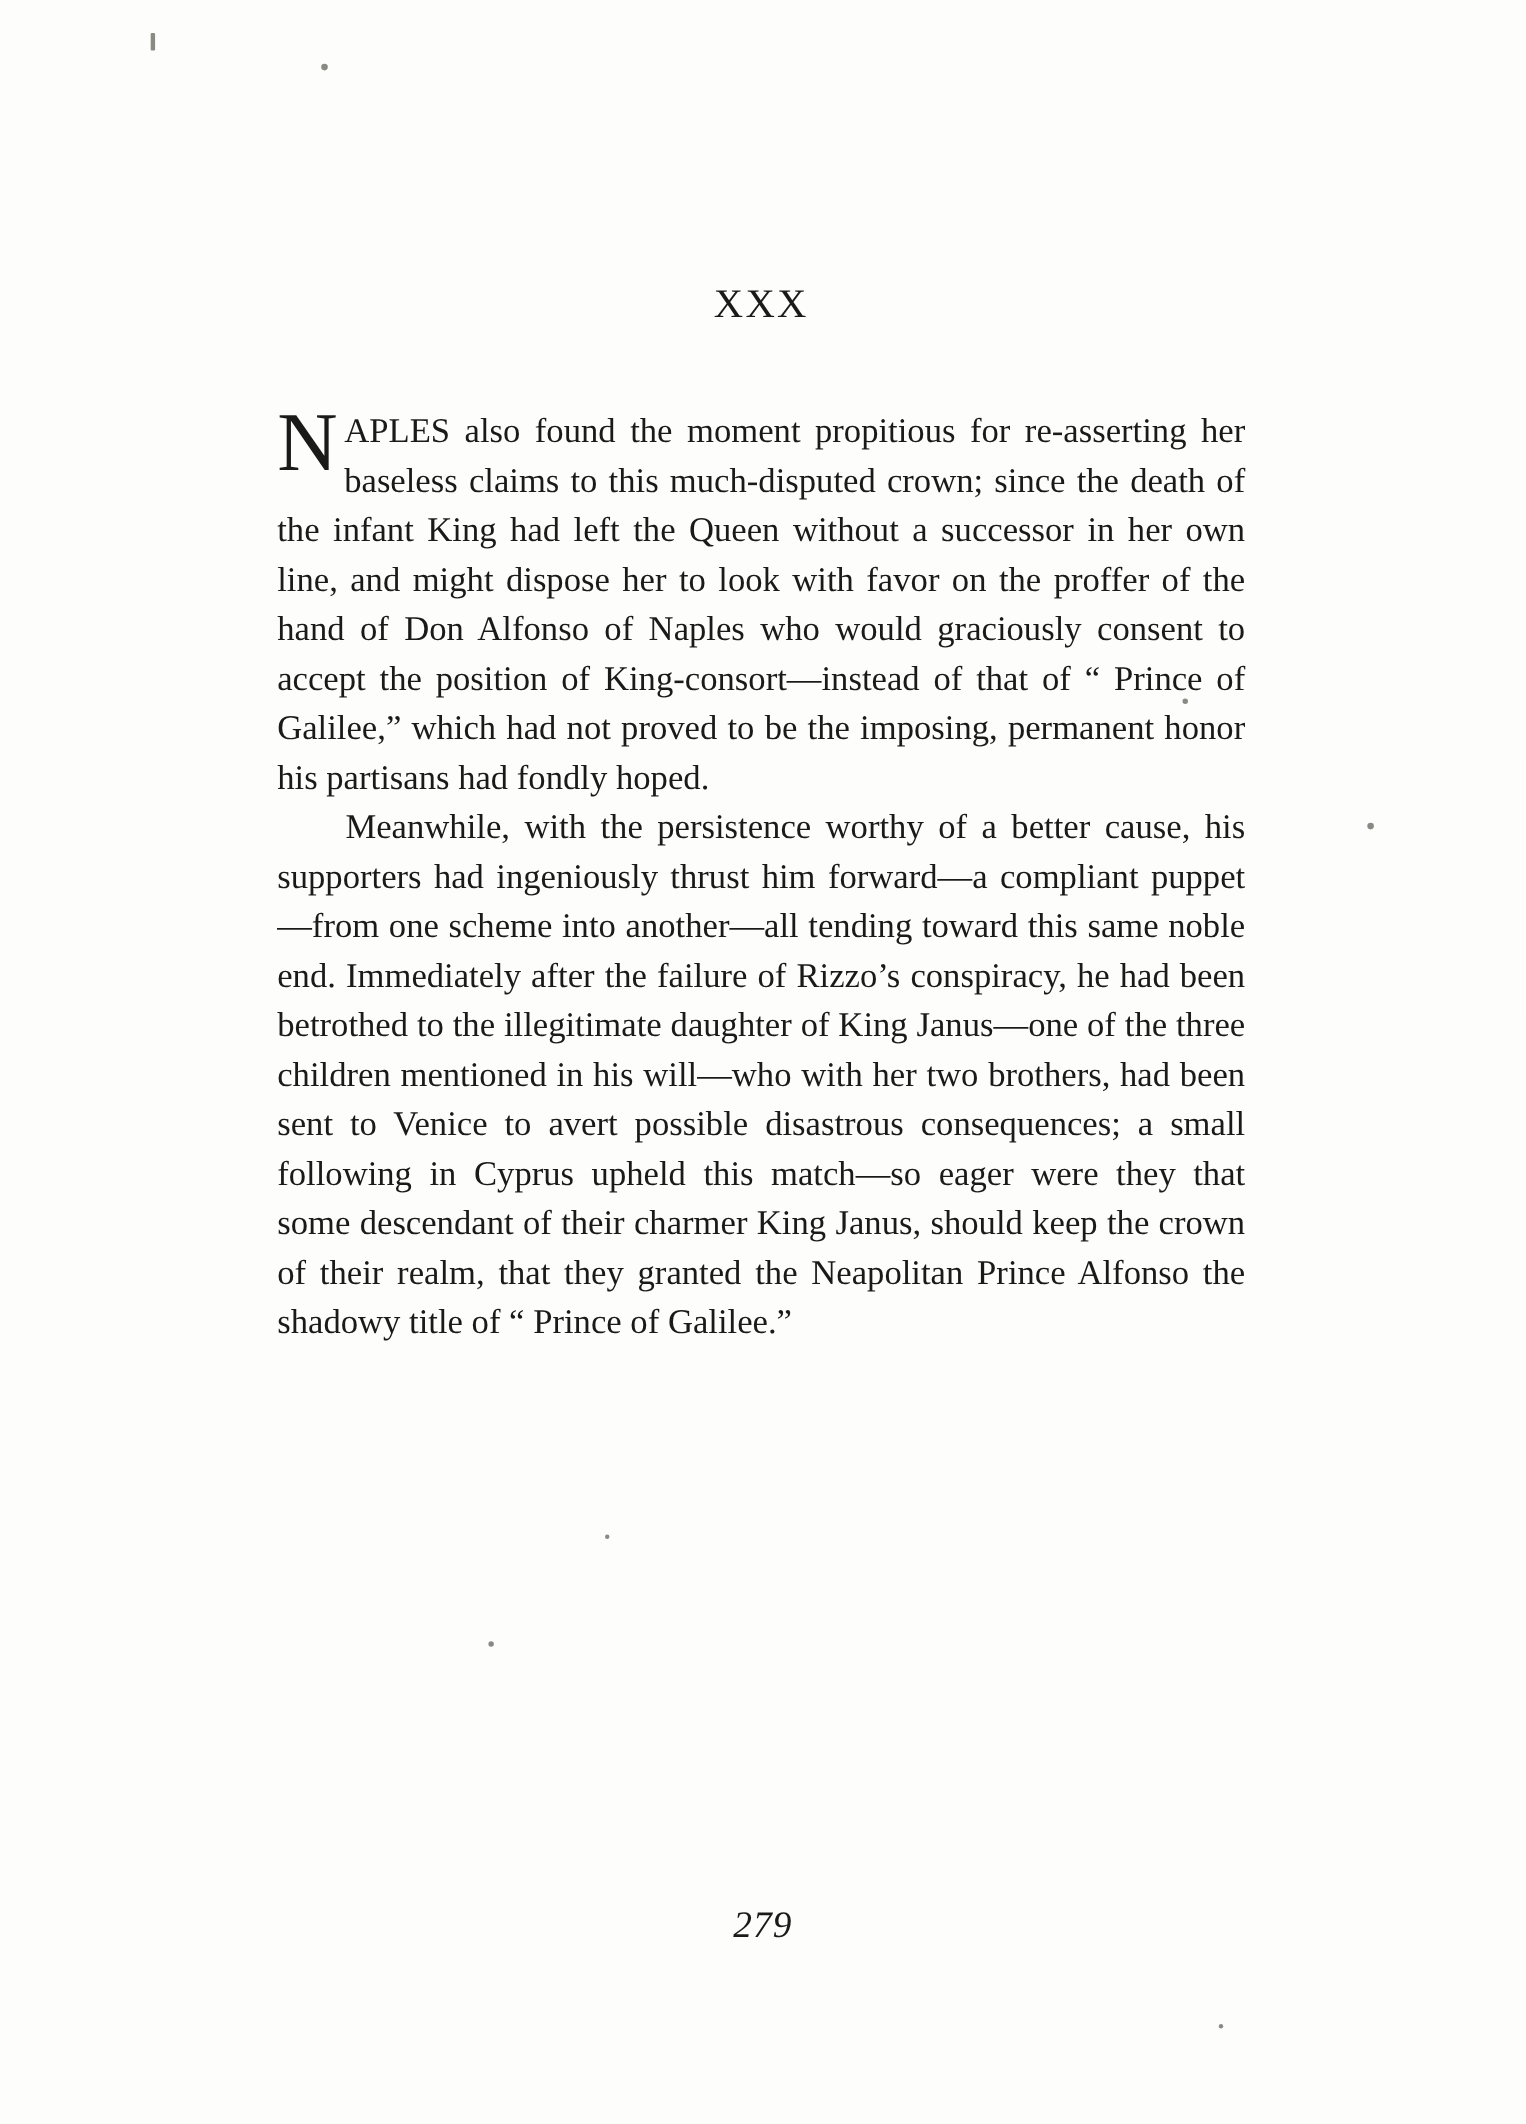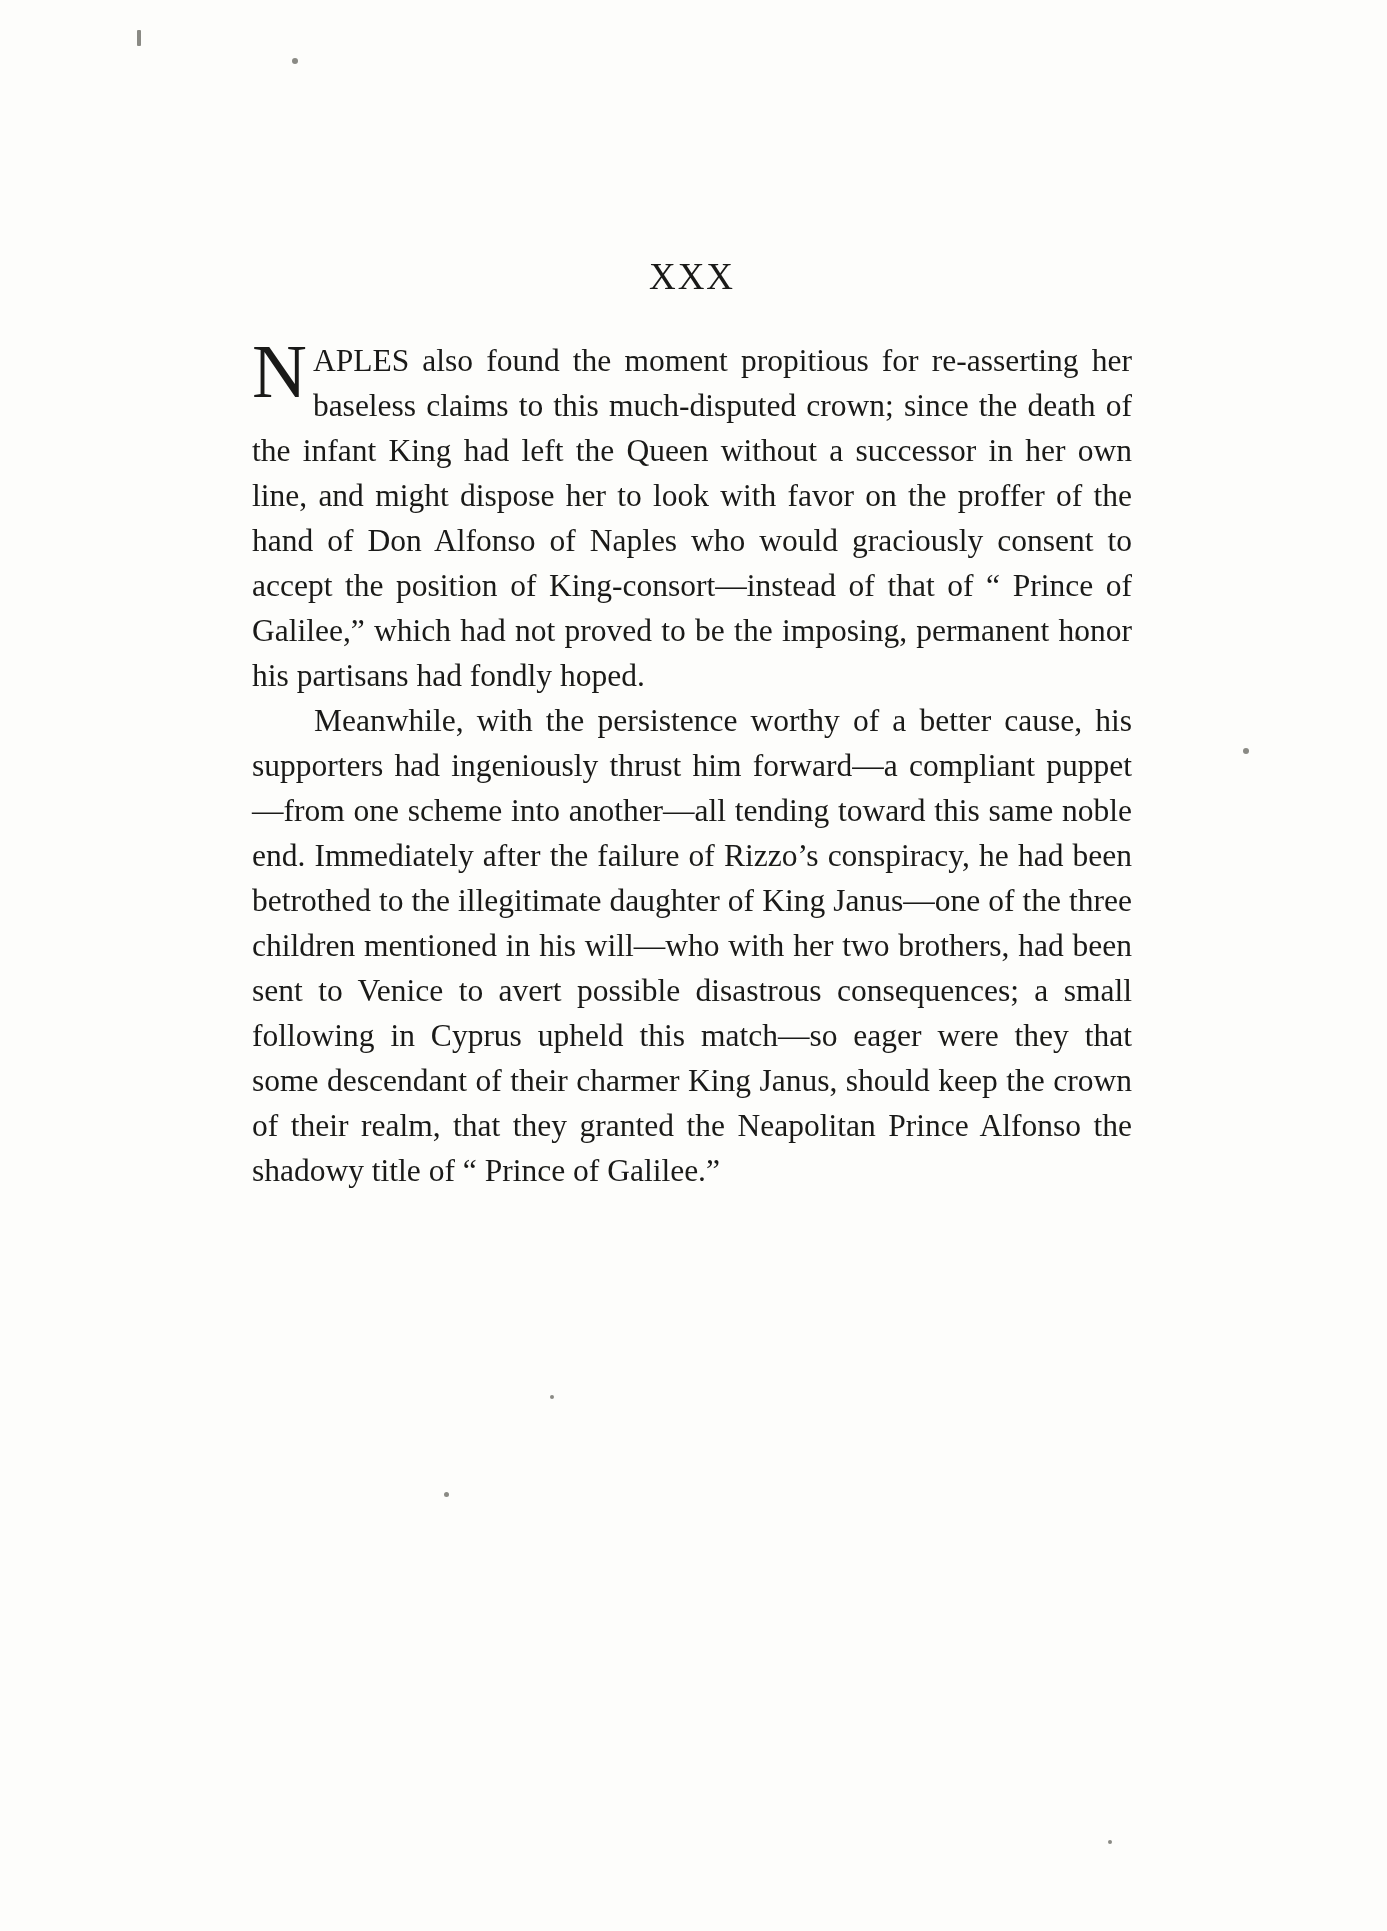--- a/index.html
+++ b/index.html
@@ -19,21 +19,21 @@
   .content {
     position: absolute;
     left: 252px;
     top: 255px;
     width: 880px;
   }
   .chapter-number {
     text-align: center;
     font-size: 37px;
     letter-spacing: 2px;
-    margin-bottom: 40px;
+    margin-bottom: 71px;
     font-family: "Liberation Serif", "DejaVu Serif", serif;
   }
   .body-text {
     font-size: 31.5px;
     line-height: 45px;
     text-align: justify;
     text-justify: inter-word;
     -webkit-hyphens: none;
     hyphens: none;
   }
@@ -100,14 +100,15 @@
       <p class="para first">
         <span class="dropcap">N</span><span>APLES also found the moment propitious for re-asserting her baseless claims to this much-disputed crown; since the death of the infant King had left the Queen without a successor in her own line, and might dispose her to look with favor on the proffer of the hand of Don Alfonso of Naples who would graciously consent to accept the position of King-consort—instead of that of “ Prince of Galilee,” which had not proved to be the imposing, permanent honor his partisans had fondly hoped.</span>
       </p>
 
       <p class="para"><span>Meanwhile, with the persistence worthy of a better cause, his supporters had ingeniously thrust him forward—a compliant puppet—from one scheme into another—all tending toward this same noble end.    Immediately after the failure of Rizzo’s conspiracy, he had been betrothed to the illegitimate daughter of King Janus—one of the three children mentioned in his will—who with her two brothers, had been sent to Venice to avert possible disastrous consequences; a small following in Cyprus upheld this match—so eager were they that some descendant of their charmer King Janus, should keep the crown of their realm, that they granted the Neapolitan Prince Alfonso the shadowy title of “ Prince of Galilee.”</span></p>
 
 
     </div>
   </div>
 
+  <div class="folio">279</div>
 
 </div>
 
 </body></html>

